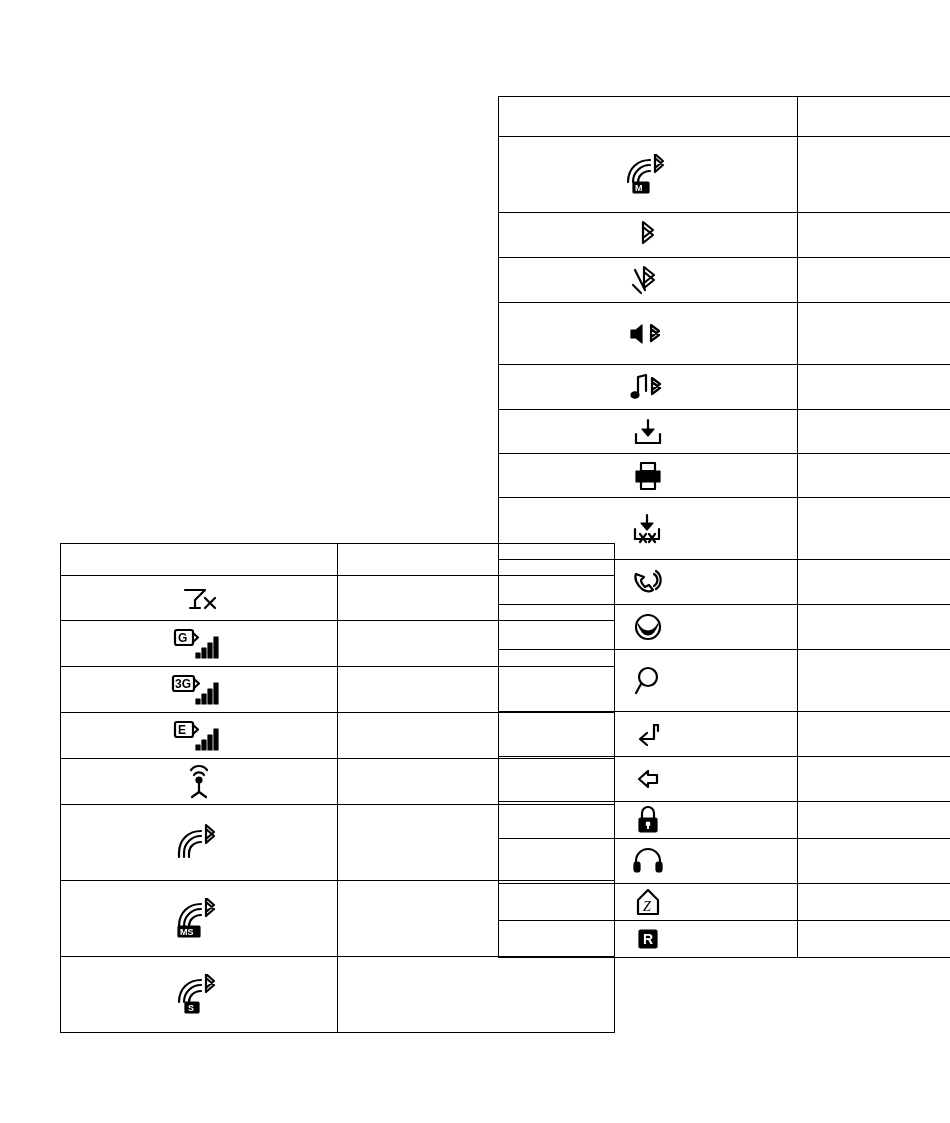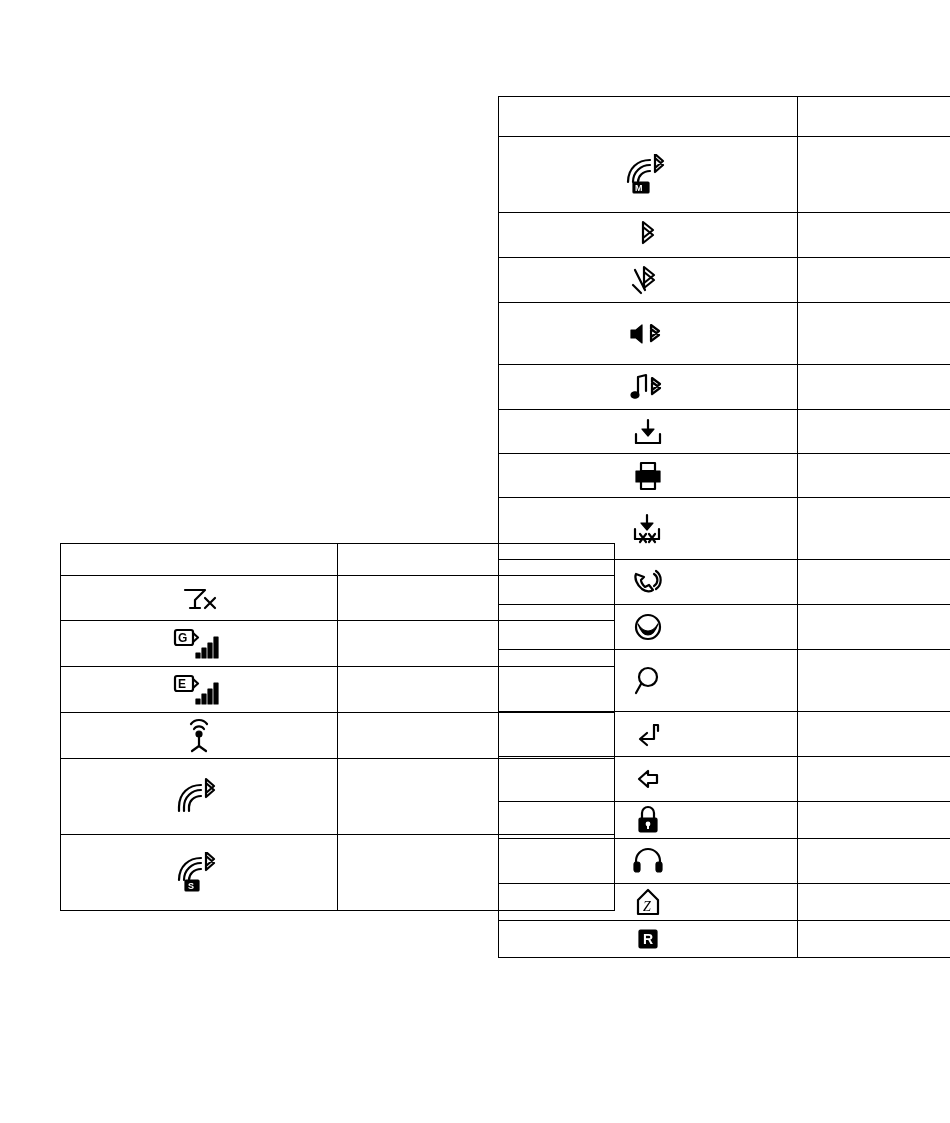--- a/index.html
+++ b/index.html
@@ -104,20 +104,36 @@
               <rect class="stf" x="26" y="26" width="4" height="5"></rect>
               <rect class="stf" x="32" y="21" width="4" height="10"></rect>
               <rect class="stf" x="38" y="16" width="4" height="15"></rect>
               <rect class="stf" x="44" y="10" width="4" height="21"></rect>
             </svg>
           </div>
         </td>
         <td class="desc-cell"></td>
       </tr>
 
+      <tr style="height:46px">
+        <td class="icon-cell">
+          <div class="glyph-wrap">
+            <svg width="58" height="34" viewBox="0 0 58 34">
+              <rect class="st" x="3" y="3" width="21" height="15" rx="2"></rect>
+              <text x="5" y="15" font-family="Liberation Sans, sans-serif" font-size="12" font-weight="bold">3G</text>
+              <path class="st" d="M24 6 L29 10.5 L24 15"></path>
+              <rect class="stf" x="26" y="26" width="4" height="5"></rect>
+              <rect class="stf" x="32" y="21" width="4" height="10"></rect>
+              <rect class="stf" x="38" y="16" width="4" height="15"></rect>
+              <rect class="stf" x="44" y="10" width="4" height="21"></rect>
+            </svg>
+          </div>
+        </td>
+        <td class="desc-cell"></td>
+      </tr>
 
       <tr style="height:46px">
         <td class="icon-cell">
           <div class="glyph-wrap">
             <svg width="58" height="34" viewBox="0 0 58 34">
               <rect class="st" x="5" y="3" width="18" height="15" rx="2"></rect>
               <text x="8" y="15" font-family="Liberation Sans, sans-serif" font-size="12" font-weight="bold">E</text>
               <path class="st" d="M23 6 L28 10.5 L23 15"></path>
               <rect class="stf" x="26" y="26" width="4" height="5"></rect>
               <rect class="stf" x="32" y="21" width="4" height="10"></rect>
@@ -152,20 +168,35 @@
               <path class="st" d="M11 30 C11 20 19 13 28 13"></path>
               <path class="st" d="M16 30 C16 24 21 19 28 19"></path>
               <path class="st" d="M6 30 L6 34 M11 30 L11 34 M16 30 L16 34"></path>
               <path class="st" d="M33 6 L41 13 L33 20 L33 2 L41 9 L33 16"></path>
             </svg>
           </div>
         </td>
         <td class="desc-cell"></td>
       </tr>
 
+      <tr style="height:76px">
+        <td class="icon-cell">
+          <div class="glyph-wrap">
+            <svg width="52" height="42" viewBox="0 0 52 42">
+              <path class="st" d="M6 28 C6 14 16 6 28 6"></path>
+              <path class="st" d="M11 28 C11 18 19 11 28 11"></path>
+              <path class="st" d="M16 28 C16 22 21 17 28 17"></path>
+              <path class="st" d="M33 4 L41 11 L33 18 L33 0 L41 7 L33 14"></path>
+              <rect class="stf" x="5" y="28" width="22" height="11" rx="1"></rect>
+              <text x="7" y="37" fill="#fff" stroke="none" font-family="Liberation Sans, sans-serif" font-size="9" font-weight="bold">MS</text>
+            </svg>
+          </div>
+        </td>
+        <td class="desc-cell"></td>
+      </tr>
 
       <tr style="height:76px">
         <td class="icon-cell">
           <div class="glyph-wrap">
             <svg width="52" height="42" viewBox="0 0 52 42">
               <path class="st" d="M6 28 C6 14 16 6 28 6"></path>
               <path class="st" d="M11 28 C11 18 19 11 28 11"></path>
               <path class="st" d="M16 28 C16 22 21 17 28 17"></path>
               <path class="st" d="M33 4 L41 11 L33 18 L33 0 L41 7 L33 14"></path>
               <rect class="stf" x="12" y="28" width="14" height="11" rx="1"></rect>

